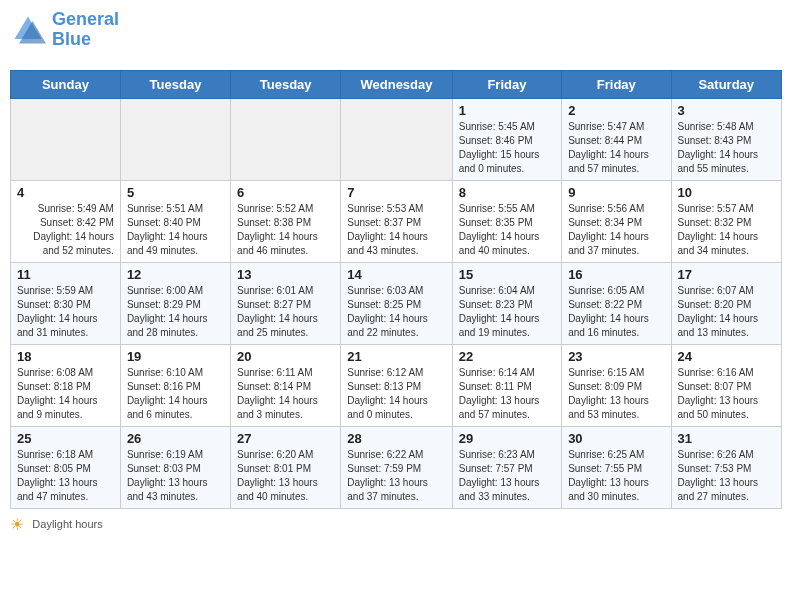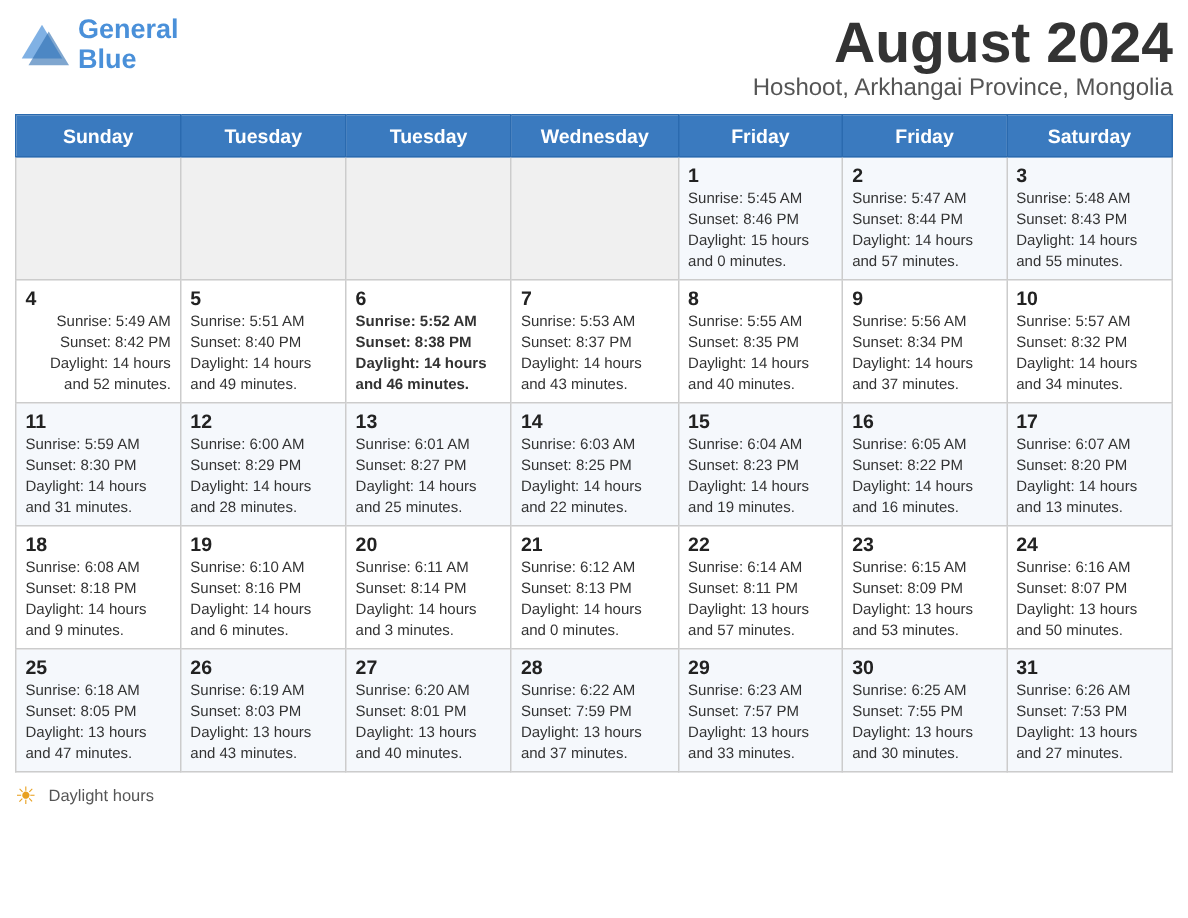--- a/index.html
+++ b/index.html
@@ -7,21 +7,21 @@
       font-family: Arial, sans-serif;
       background: #fff;
       width: 792px;
       min-height: 612px;
       padding: 10px;
     }
     .header {
       display: flex;
       justify-content: space-between;
       align-items: flex-start;
-      margin-bottom: 8px;
+      margin-bottom: 20px;
     }
     .logo {
       display: flex;
       align-items: center;
       gap: 6px;
     }
     .logo-text {
       font-size: 18px;
       font-weight: bold;
       color: #1a3a5c;
@@ -115,24 +115,20 @@
     <svg class="logo-icon" viewBox="0 0 40 40" xmlns="http://www.w3.org/2000/svg">
       <rect width="40" height="40" fill="white"></rect>
       <polygon points="20,5 35,30 5,30" fill="#4a90d9" opacity="0.7"></polygon>
       <polygon points="25,10 40,35 10,35" fill="#2a6aaf" opacity="0.6"></polygon>
     </svg>
     <div class="logo-text">
       <div><span>General</span></div>
       <div><span style="color:#4a90d9">Blue</span></div>
     </div>
   </div>
-  <div class="title-section">
-    <div class="month-title">August 2024</div>
-    <div class="location-title">Hoshoot, Arkhangai Province, Mongolia</div>
-  </div>
 </div>
 
 <table class="calendar">
   <thead>
     <tr>
     <th>Sunday</th>
         <th>Tuesday</th>
         <th>Tuesday</th>
         <th>Wednesday</th>
         <th>Friday</th>
@@ -178,21 +174,21 @@
         </td>
         <td>
           <div class="day-num">5</div>
           <div class="day-info" style="white-space: pre-line;">Sunrise: 5:51 AM
 Sunset: 8:40 PM
 Daylight: 14 hours
 and 49 minutes.</div>
         </td>
         <td>
           <div class="day-num">6</div>
-          <div class="day-info" style="white-space: pre-line; font-weight: bold;">Sunrise: 5:52 AM
+          <div class="day-info" style="white-space: pre-line;">Sunrise: 5:52 AM
 Sunset: 8:38 PM
 Daylight: 14 hours
 and 46 minutes.</div>
         </td>
         <td>
           <div class="day-num">7</div>
           <div class="day-info" style="white-space: pre-line;">Sunrise: 5:53 AM
 Sunset: 8:37 PM
 Daylight: 14 hours
 and 43 minutes.</div>

